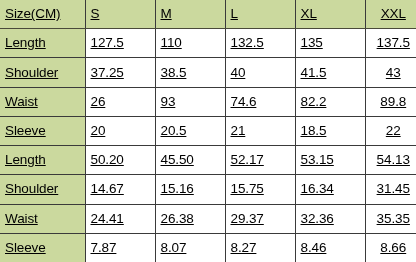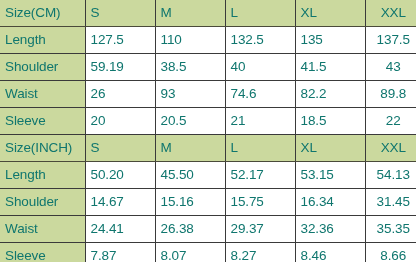--- a/index.html
+++ b/index.html
@@ -32,28 +32,29 @@
   #size-chart col.c-xxl   { width: 51px; }
 
   #size-chart tr { height: 26.2px; }
 
   #size-chart td {
     height: 26.2px;
     padding: 0 0 0 5px;
     margin: 0;
     font-size: 13.5px;
     line-height: 26px;
-    color: #0f766e;
+    color: #000000;
     vertical-align: middle;
     white-space: nowrap;
     overflow: hidden;
     border-right: 1px solid #3a3a3a;
     border-bottom: 1px solid #3a3a3a;
     box-sizing: border-box;
     letter-spacing: -0.1px;
+    text-decoration: underline;
   }
 
   
   #size-chart td.green {
     background: #cbd99e;
   }
   #size-chart td.white {
     background: #ffffff;
   }
 
@@ -105,21 +106,21 @@
       <td class="green label">Length</td>
       <td class="white">127.5</td>
       <td class="white">110</td>
       <td class="white">132.5</td>
       <td class="white">135</td>
       <td class="white last-col">137.5</td>
     </tr>
 
     <tr>
       <td class="green label">Shoulder</td>
-      <td class="white">59.19</td>
+      <td class="white">37.25</td>
       <td class="white">38.5</td>
       <td class="white">40</td>
       <td class="white">41.5</td>
       <td class="white last-col">43</td>
     </tr>
 
     <tr>
       <td class="green label">Waist</td>
       <td class="white">26</td>
       <td class="white">93</td>
@@ -130,28 +131,20 @@
 
     <tr>
       <td class="green label">Sleeve</td>
       <td class="white">20</td>
       <td class="white">20.5</td>
       <td class="white">21</td>
       <td class="white">18.5</td>
       <td class="white last-col">22</td>
     </tr>
 
-    <tr class="header-row">
-      <td class="green label">Size(INCH)</td>
-      <td class="green">S</td>
-      <td class="green">M</td>
-      <td class="green">L</td>
-      <td class="green">XL</td>
-      <td class="green last-col">XXL</td>
-    </tr>
 
     <tr>
       <td class="green label">Length</td>
       <td class="white">50.20</td>
       <td class="white">45.50</td>
       <td class="white">52.17</td>
       <td class="white">53.15</td>
       <td class="white last-col">54.13</td>
     </tr>
 

